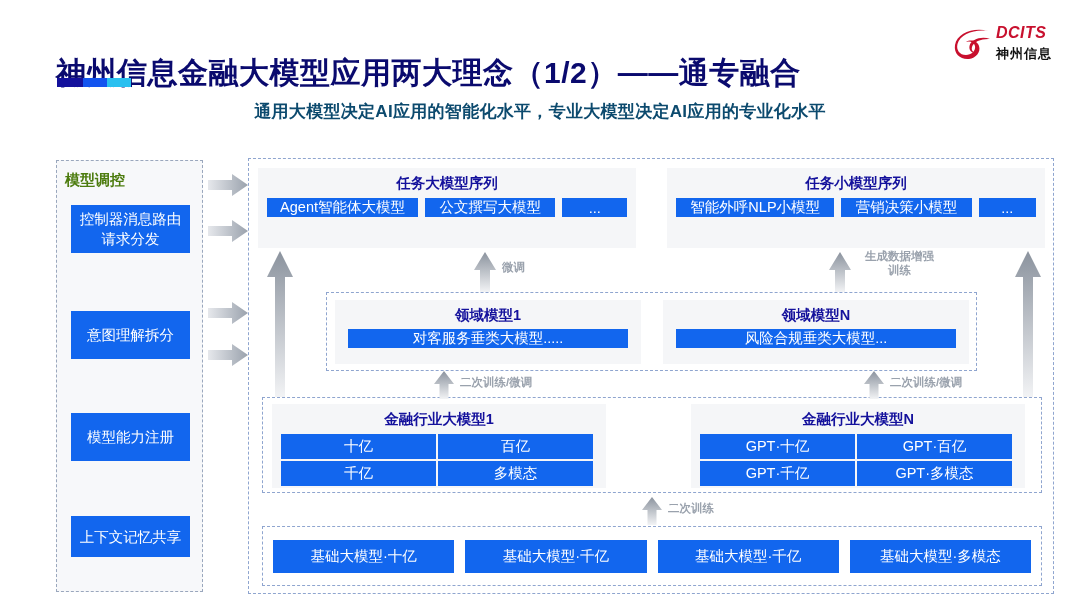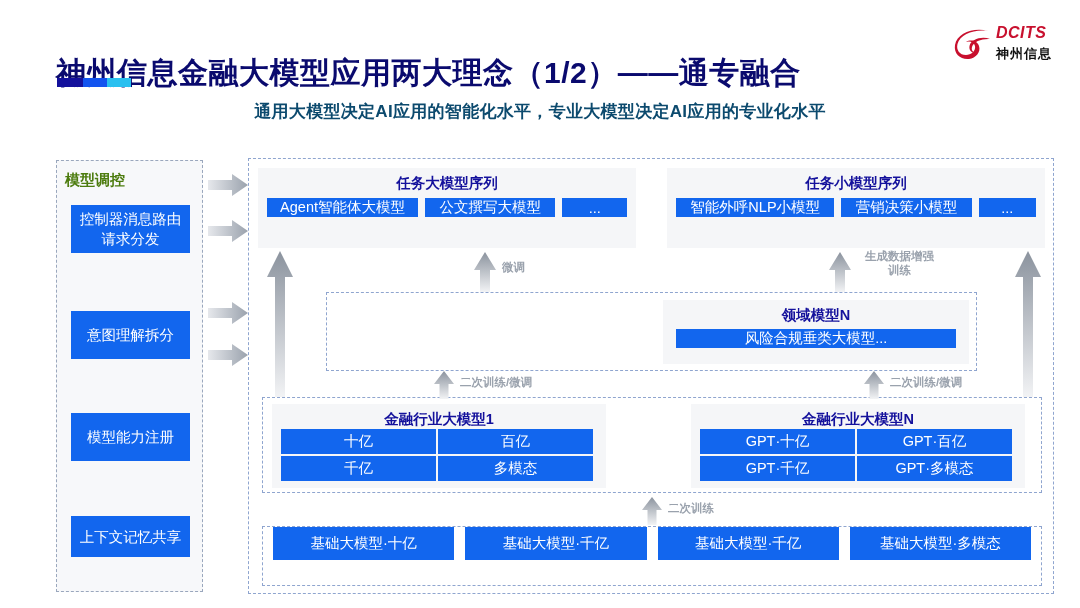--- a/index.html
+++ b/index.html
@@ -97,29 +97,29 @@
   #domain-n{left:336px;top:7px;width:306px;height:64px;}
   .domain-chip{margin:4px 13px 0 13px;}
 
   
   #industry-wrap{
     position:absolute;left:13px;top:238px;width:780px;height:96px;
     border:1px dashed #8fa5cf;box-sizing:border-box;background:#ffffff;
   }
   #industry-1{left:9px;top:6px;width:334px;height:84px;}
   #industry-n{left:428px;top:6px;width:334px;height:84px;}
-  .grid2{display:flex;flex-wrap:wrap;gap:2px;padding:0 9px;}
+  .grid2{display:flex;flex-wrap:wrap;gap:2px;padding:0 9px;margin-top:5px;}
   .grid2 .chip{width:calc(50% - 3px);height:25px;font-size:14.5px;}
 
   
   #base-wrap{
     position:absolute;left:13px;top:367px;width:780px;height:60px;
     border:1px dashed #8fa5cf;box-sizing:border-box;background:#ffffff;
   }
-  #base-row{display:flex;gap:11px;padding:0 10px;}
+  #base-row{display:flex;gap:11px;padding:0 10px;margin-top:13px;}
   #base-row .chip{flex:1;height:33px;font-size:14.5px;}
 
   
   .varrow{position:absolute;}
   .alabel{
     position:absolute;font-size:11.5px;font-weight:bold;color:#9aa2ad;
     line-height:14px;white-space:pre-line;
   }
 </style>
 </head>
@@ -194,20 +194,24 @@
     <div class="panel" id="task-small">
       <div class="panel-title">任务小模型序列</div>
       <div class="chip-row">
         <div class="chip" style="flex:1.52">智能外呼NLP小模型</div>
         <div class="chip" style="flex:1.25">营销决策小模型</div>
         <div class="chip" style="flex:0.55">...</div>
       </div>
     </div>
 
     <div id="domain-wrap">
+      <div class="panel" id="domain-1">
+        <div class="panel-title">领域模型1</div>
+        <div class="chip domain-chip">对客服务垂类大模型.....</div>
+      </div>
       <div class="panel" id="domain-n">
         <div class="panel-title">领域模型N</div>
         <div class="chip domain-chip">风险合规垂类大模型...</div>
       </div>
     </div>
 
     <div id="industry-wrap">
       <div class="panel" id="industry-1">
         <div class="panel-title">金融行业大模型1</div>
         <div class="grid2">

